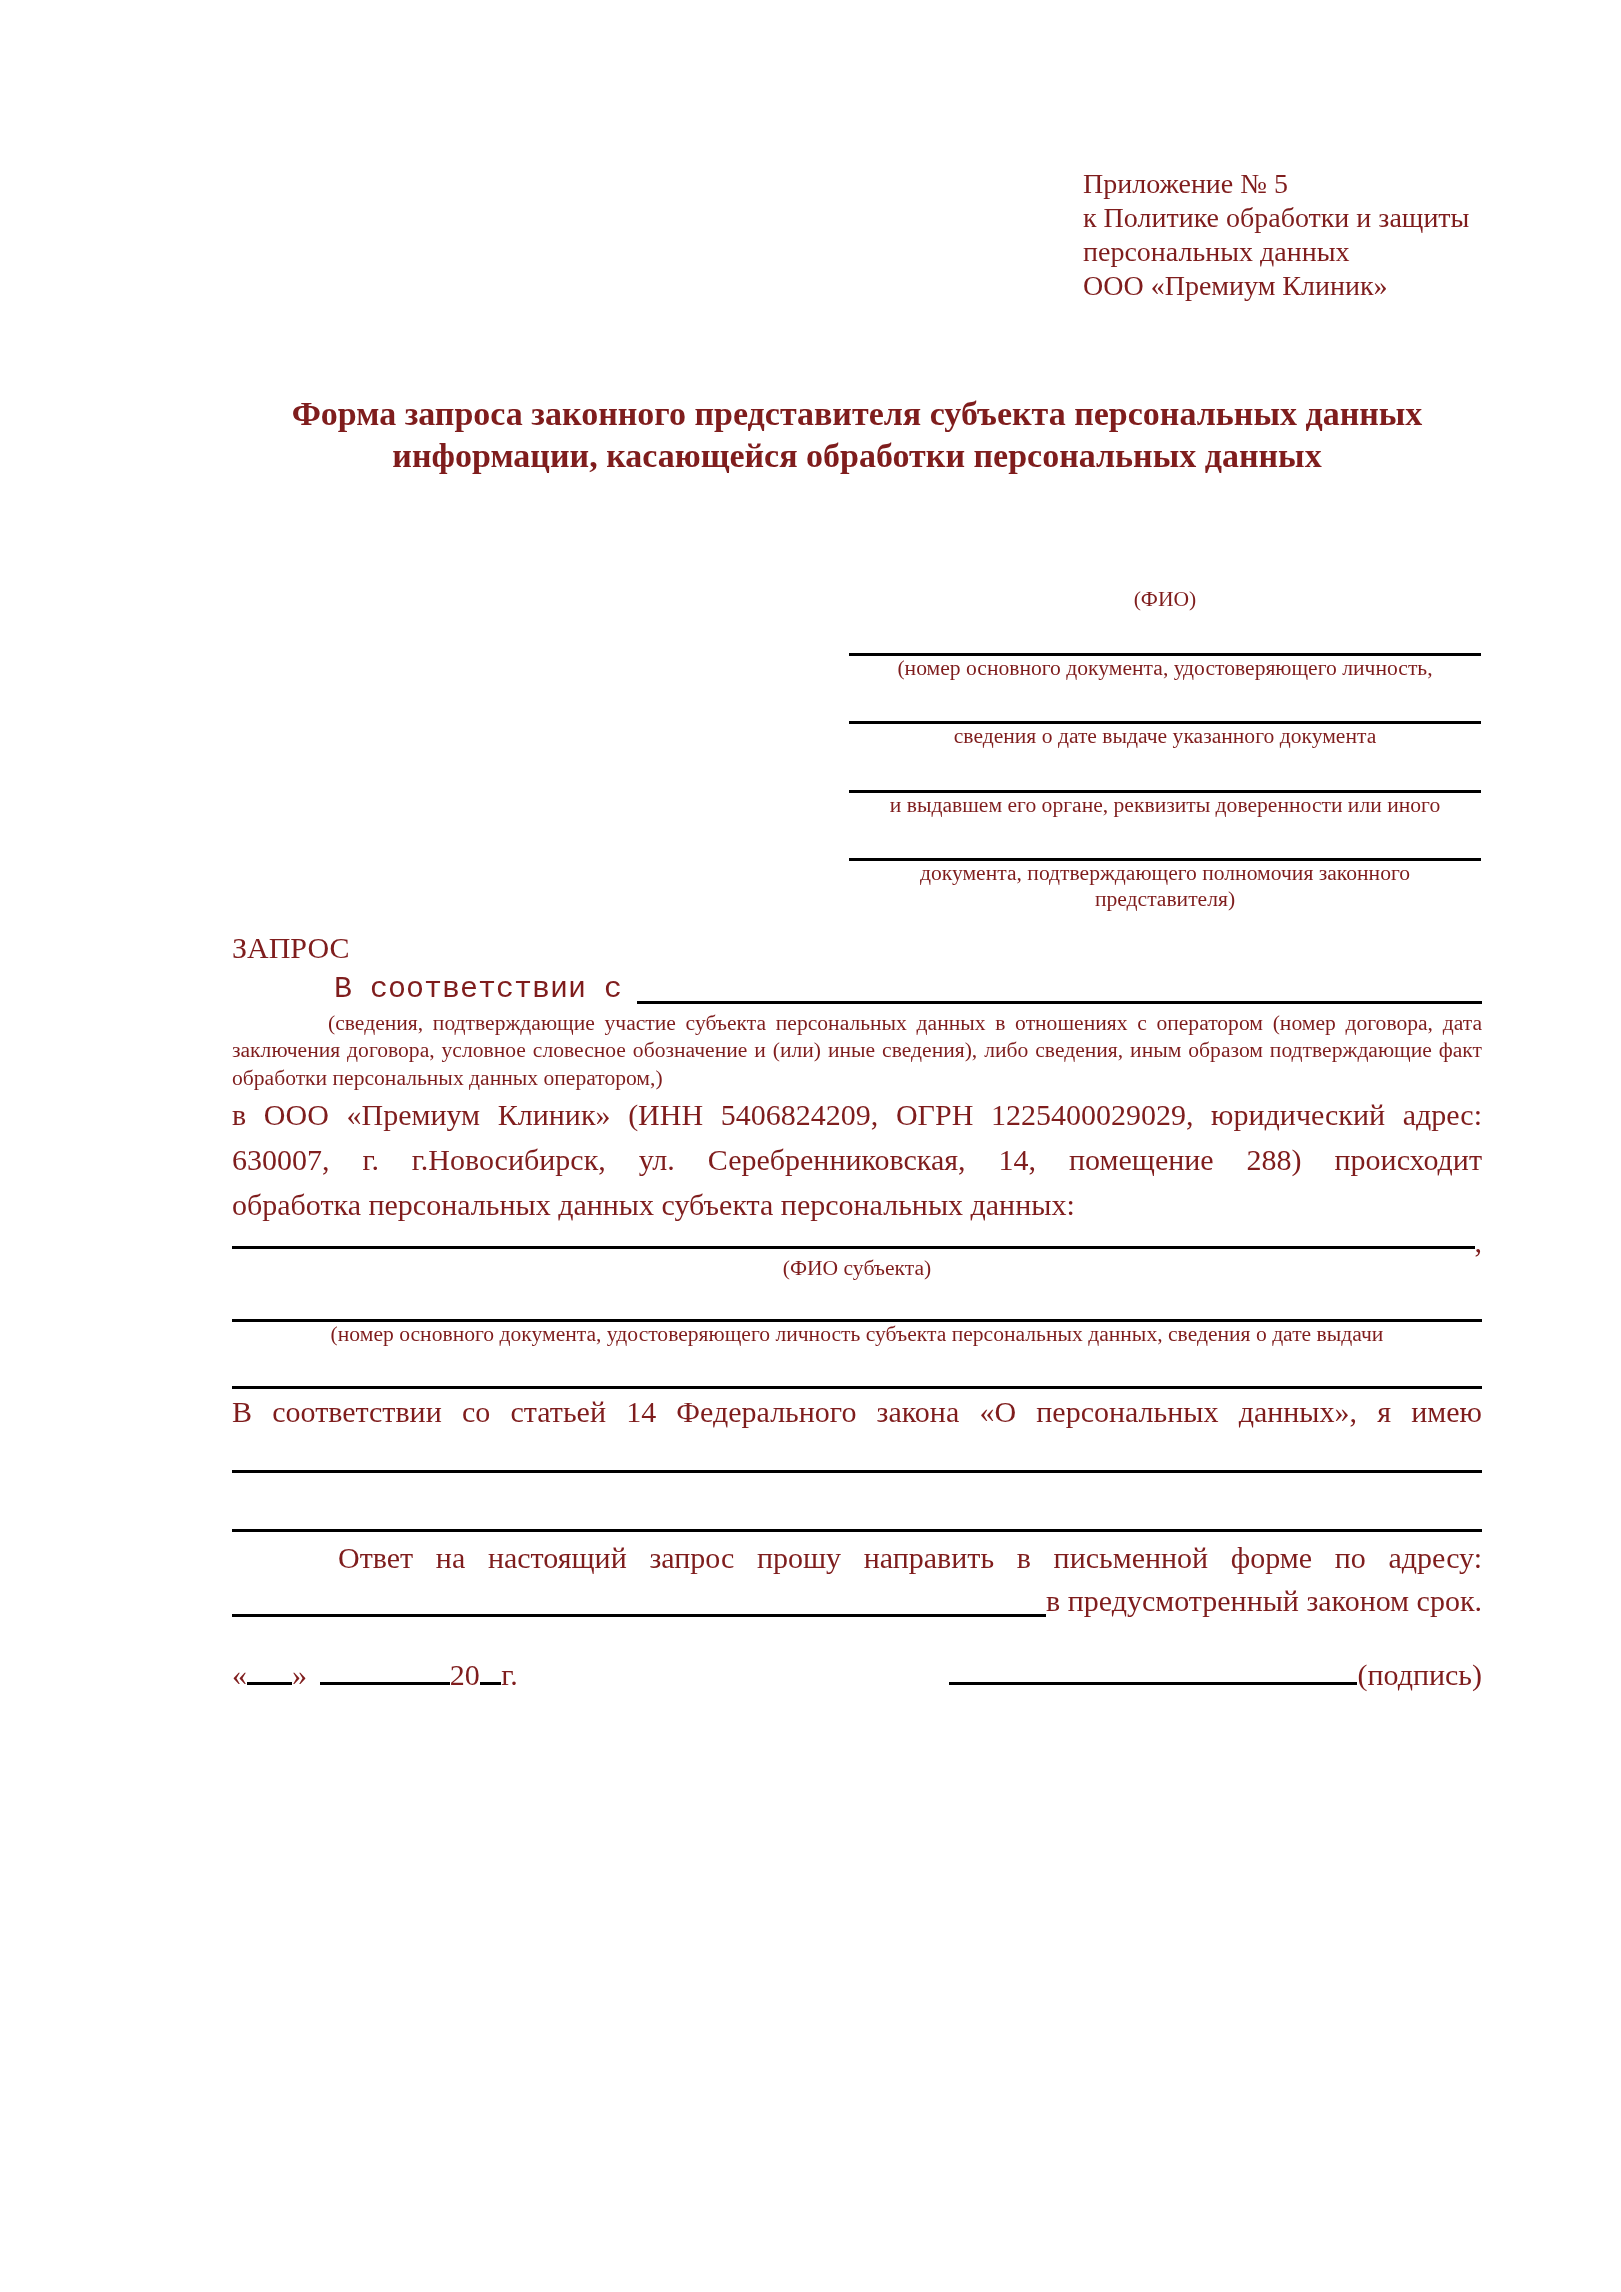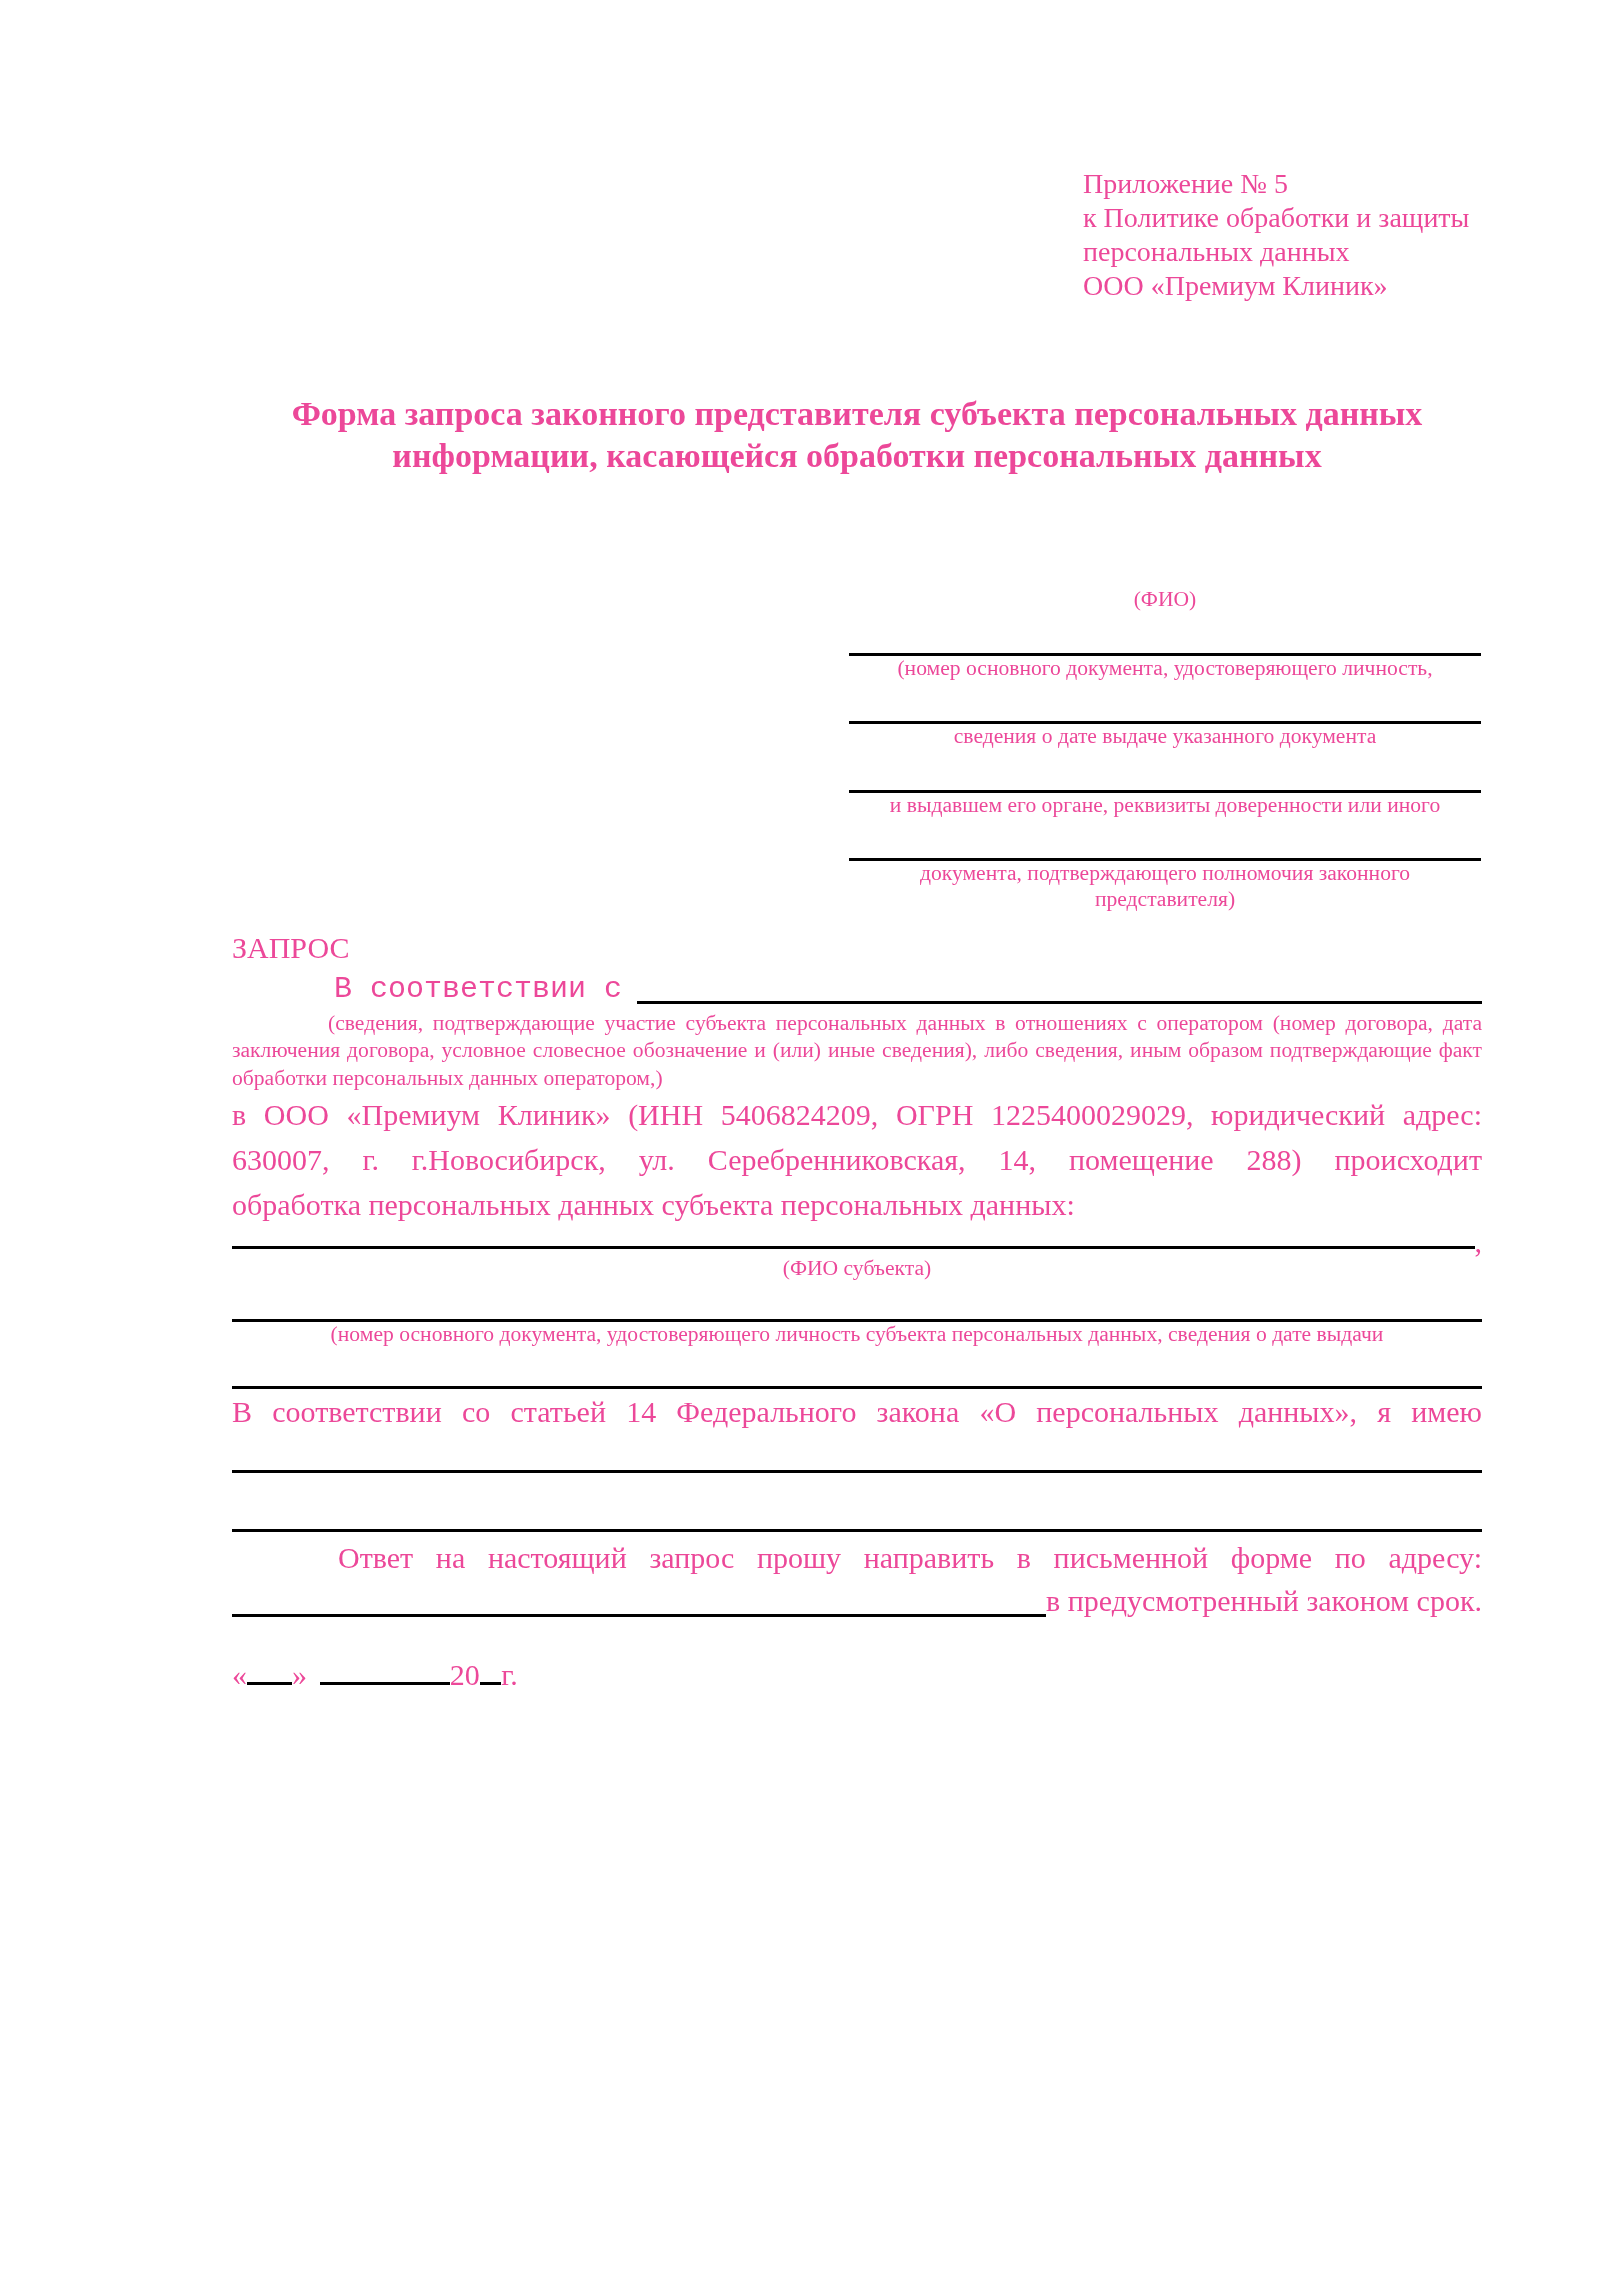--- a/index.html
+++ b/index.html
@@ -1,21 +1,21 @@
 <!DOCTYPE html>
 <html><head>
 <meta charset="utf-8">
 <style>
   * { margin:0; padding:0; box-sizing:border-box; }
   html, body { background:#ffffff; }
   .page {
     position:relative;
     width:1621px; height:2293px;
     background:#ffffff;
-    color:#ec4899;
+    color:#7f1d1d;
     padding:167px 139px 0 232px;
     font-family:"Liberation Serif", serif;
     font-size:30px; line-height:45px;
     overflow:hidden;
   }
 
   
   .appendix { margin-left:851px; font-size:28px; line-height:34px; }
 
   
@@ -127,16 +127,19 @@
   <div class="reply-first jl ind108">Ответ на настоящий запрос прошу направить в письменной форме по адресу:</div>
   <div class="addr-row">
     <span class="uline"></span>
     <span class="tail">в предусмотренный законом срок.</span>
   </div>
 
   <div class="footer">
     <div>
       <span>«</span><span class="fill w46"></span><span>»</span><span class="fill w133"></span><span>20</span><span class="fill w22"></span><span>г.</span>
     </div>
+    <div>
+      <span class="fill w416"></span><span>(подпись)</span>
+    </div>
   </div>
 
 </div>
 
 
 </body></html>

